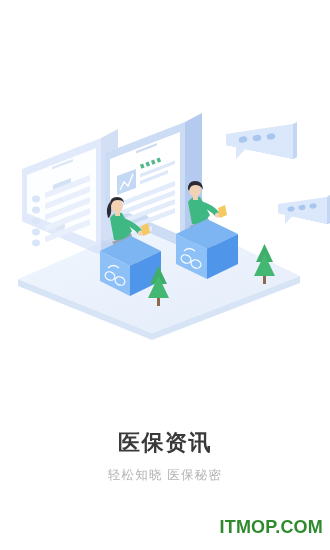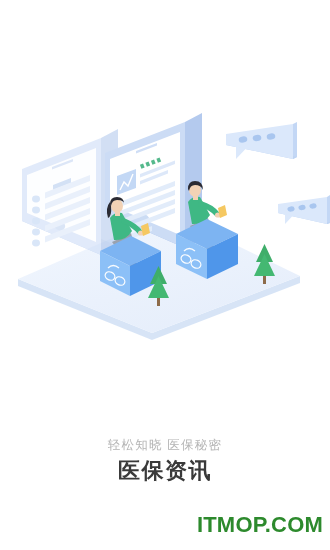--- a/index.html
+++ b/index.html
@@ -57,21 +57,21 @@
     line-height: 22px;
     margin: 6px 0 0 0;
     font-weight: normal;
   }
 
   
   #watermark {
     position: absolute;
     right: 7px;
     bottom: 12px;
-    font-size: 22px;
+    font-size: 18px;
     font-weight: bold;
     color: #2d8a2d;
     letter-spacing: 0.2px;
     font-family: "Liberation Sans", "DejaVu Sans", sans-serif;
   }
 </style>
 </head>
 <body>
 
 <div id="screen">
@@ -271,19 +271,19 @@
       <g>
         <rect x="263" y="175" width="3" height="9" fill="#8d6b4a"></rect>
         <polygon points="264.5,144 256,162 273,162" fill="#3fae6a"></polygon>
         <polygon points="264.5,154 254,176 275,176" fill="#44b872"></polygon>
       </g>
 
     </svg>
   </div>
 
   <div id="caption">
+    <div id="app-title">医保资讯</div>
     <div id="app-subtitle">轻松知晓 医保秘密</div>
-    <div id="app-title">医保资讯</div>
   </div>
 
   <div id="watermark">ITMOP.COM</div>
 
 </div>
 
 </body></html>

